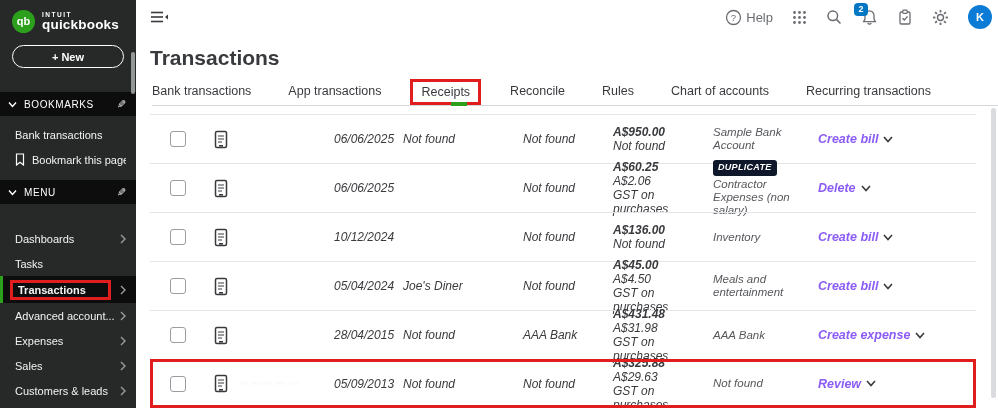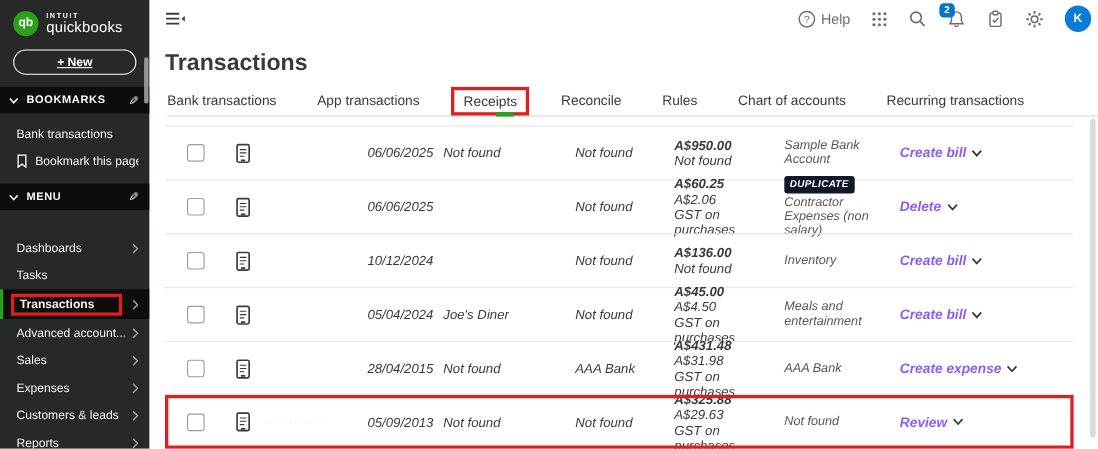--- a/index.html
+++ b/index.html
@@ -6,24 +6,24 @@
   html,body { width:998px; height:408px; }
   body { font-family:"Liberation Sans", sans-serif; background:#fff; color:#393a3d; overflow:hidden; }
   .app { position:relative; width:998px; height:408px; overflow:hidden; }
 
   
   .sidebar { position:absolute; left:0; top:0; width:136px; height:408px; background:#262928; color:#fff; }
   .sb-scroll { position:absolute; right:1px; top:52px; width:4px; height:42px; background:#a7aaa9; border-radius:2px; opacity:.85; }
   .logo { display:flex; align-items:center; gap:7px; padding:8px 0 4px 12px; height:38px; }
   .logo-mark { width:23px; height:23px; border-radius:50%; background:#2ca01c; color:#fff; font-weight:bold; font-size:11px; display:flex; align-items:center; justify-content:center; }
   .logo-intuit { font-size:6.5px; letter-spacing:1.5px; font-weight:bold; line-height:7px; }
-  .logo-product { font-size:13.5px; font-weight:normal; letter-spacing:.2px; line-height:14px; }
-  .new-btn { display:block; margin:7px auto 11px auto; width:112px; height:23px; border-radius:12px; border:1.5px solid #fff; background:transparent; color:#fff; font-size:11px; font-weight:bold; font-family:inherit; cursor:pointer;text-decoration:underline; }
+  .logo-product { font-size:13.5px; font-weight:bold; letter-spacing:.2px; line-height:14px; }
+  .new-btn { display:block; margin:7px auto 24px auto; width:112px; height:23px; border-radius:12px; border:1.5px solid #fff; background:transparent; color:#fff; font-size:11px; font-weight:bold; font-family:inherit; cursor:pointer; }
   .sec-header { height:24px; background:#0d0d0d; display:flex; align-items:center; gap:7px; padding:0 10px 0 8px; margin-top:8px; }
-  .sec-header .sec-label { font-size:10px; font-weight:bold; letter-spacing:.6px; flex:1; }
+  .sec-header .sec-label { font-size:10px; font-weight:normal; letter-spacing:.6px; flex:1; }
   .pencil { font-size:11px; color:#e6e8e7; transform:scaleX(-1); }
   .sb-item { height:25px; display:flex; align-items:center; padding:0 10px 0 15px; font-size:11px; color:#f2f3f2; position:relative; cursor:pointer; }
   .sb-item .lbl { flex:1; white-space:nowrap; overflow:hidden; }
   .sb-item.selected { background:#0d0d0d; height:27px; box-shadow:inset 3px 0 0 #2ca01c; }
   .sb-item.selected .lbl { flex:none; }
   .redbox-inline { border:3px solid #e01e1e; padding:1px 22px 1px 5px; margin-left:-5px; font-weight:bold; }
   .bm-icon { margin-right:7px; display:inline-flex; }
   .chev-r { margin-left:auto; display:inline-flex; }
 
   
@@ -134,29 +134,29 @@
     </div>
     <div class="sb-item">
       <span class="lbl">Advanced account...</span>
       <span class="chev-r">
           <svg width="6" height="10" viewBox="0 0 6 10">
             <polyline points="1,1 5,5 1,9" fill="none" stroke="#9a9d9c" stroke-width="1.4"></polyline>
           </svg>
         </span>
     </div>
     <div class="sb-item">
+      <span class="lbl">Expenses</span>
+      <span class="chev-r">
+          <svg width="6" height="10" viewBox="0 0 6 10">
+            <polyline points="1,1 5,5 1,9" fill="none" stroke="#9a9d9c" stroke-width="1.4"></polyline>
+          </svg>
+        </span>
+    </div>
+    <div class="sb-item">
       <span class="lbl">Sales</span>
-      <span class="chev-r">
-          <svg width="6" height="10" viewBox="0 0 6 10">
-            <polyline points="1,1 5,5 1,9" fill="none" stroke="#9a9d9c" stroke-width="1.4"></polyline>
-          </svg>
-        </span>
-    </div>
-    <div class="sb-item">
-      <span class="lbl">Expenses</span>
       <span class="chev-r">
           <svg width="6" height="10" viewBox="0 0 6 10">
             <polyline points="1,1 5,5 1,9" fill="none" stroke="#9a9d9c" stroke-width="1.4"></polyline>
           </svg>
         </span>
     </div>
     <div class="sb-item">
       <span class="lbl">Customers &amp; leads</span>
       <span class="chev-r">
           <svg width="6" height="10" viewBox="0 0 6 10">

